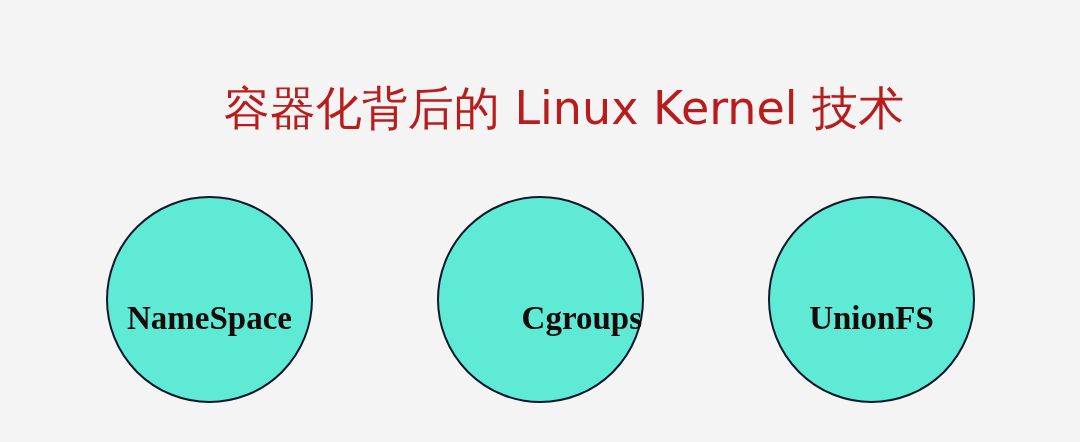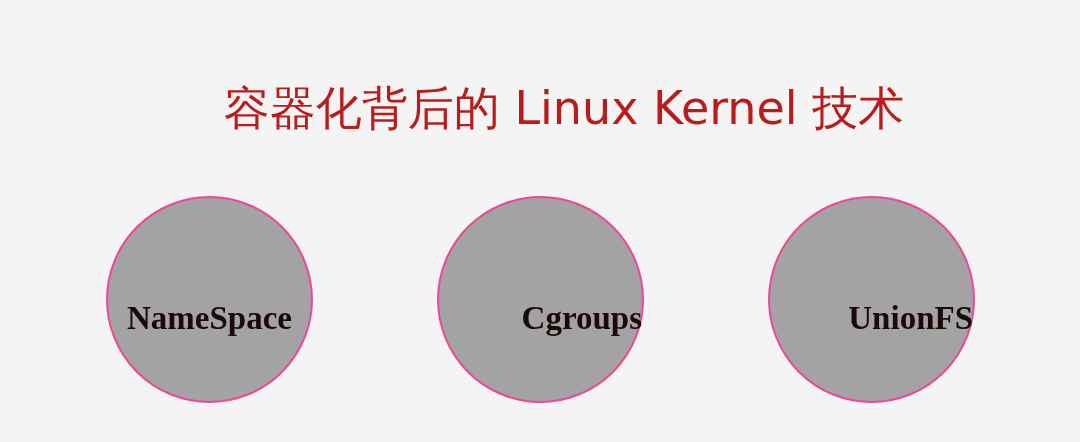--- a/index.html
+++ b/index.html
@@ -17,36 +17,36 @@
     font-size: 46px;
     line-height: 64px;
     color: #b91c1c;
     letter-spacing: 0px;
     padding-left: 24px;
   }
   .circle {
     position: absolute;
     width: 203px; height: 203px;
     border-radius: 50%;
-    background: #a3a3a3;
-    border: 2px solid #ec4899;
+    background: #5eead4;
+    border: 2px solid #0f172a;
     display: flex; align-items: center; justify-content: center;
     box-sizing: content-box;
   }
   .circle .label {
     font-family: "Liberation Serif", "DejaVu Serif", serif;
     font-weight: bold;
     font-size: 33px;
     color: #1a0a0a;
     white-space: nowrap;
     margin-top: 38px;
   }
   #c1 { left: 106px; top: 196px; }
   #c2 { left: 437px; top: 196px; justify-content: flex-end; }
-  #c3 { left: 768px; top: 196px; justify-content: flex-end; }
+  #c3 { left: 768px; top: 196px; }
 </style>
 </head>
 <body>
 
 <div class="title">容器化背后的 Linux Kernel 技术</div>
 
 <div class="circle" id="c1">
   <span class="label">NameSpace</span>
 </div>
 

